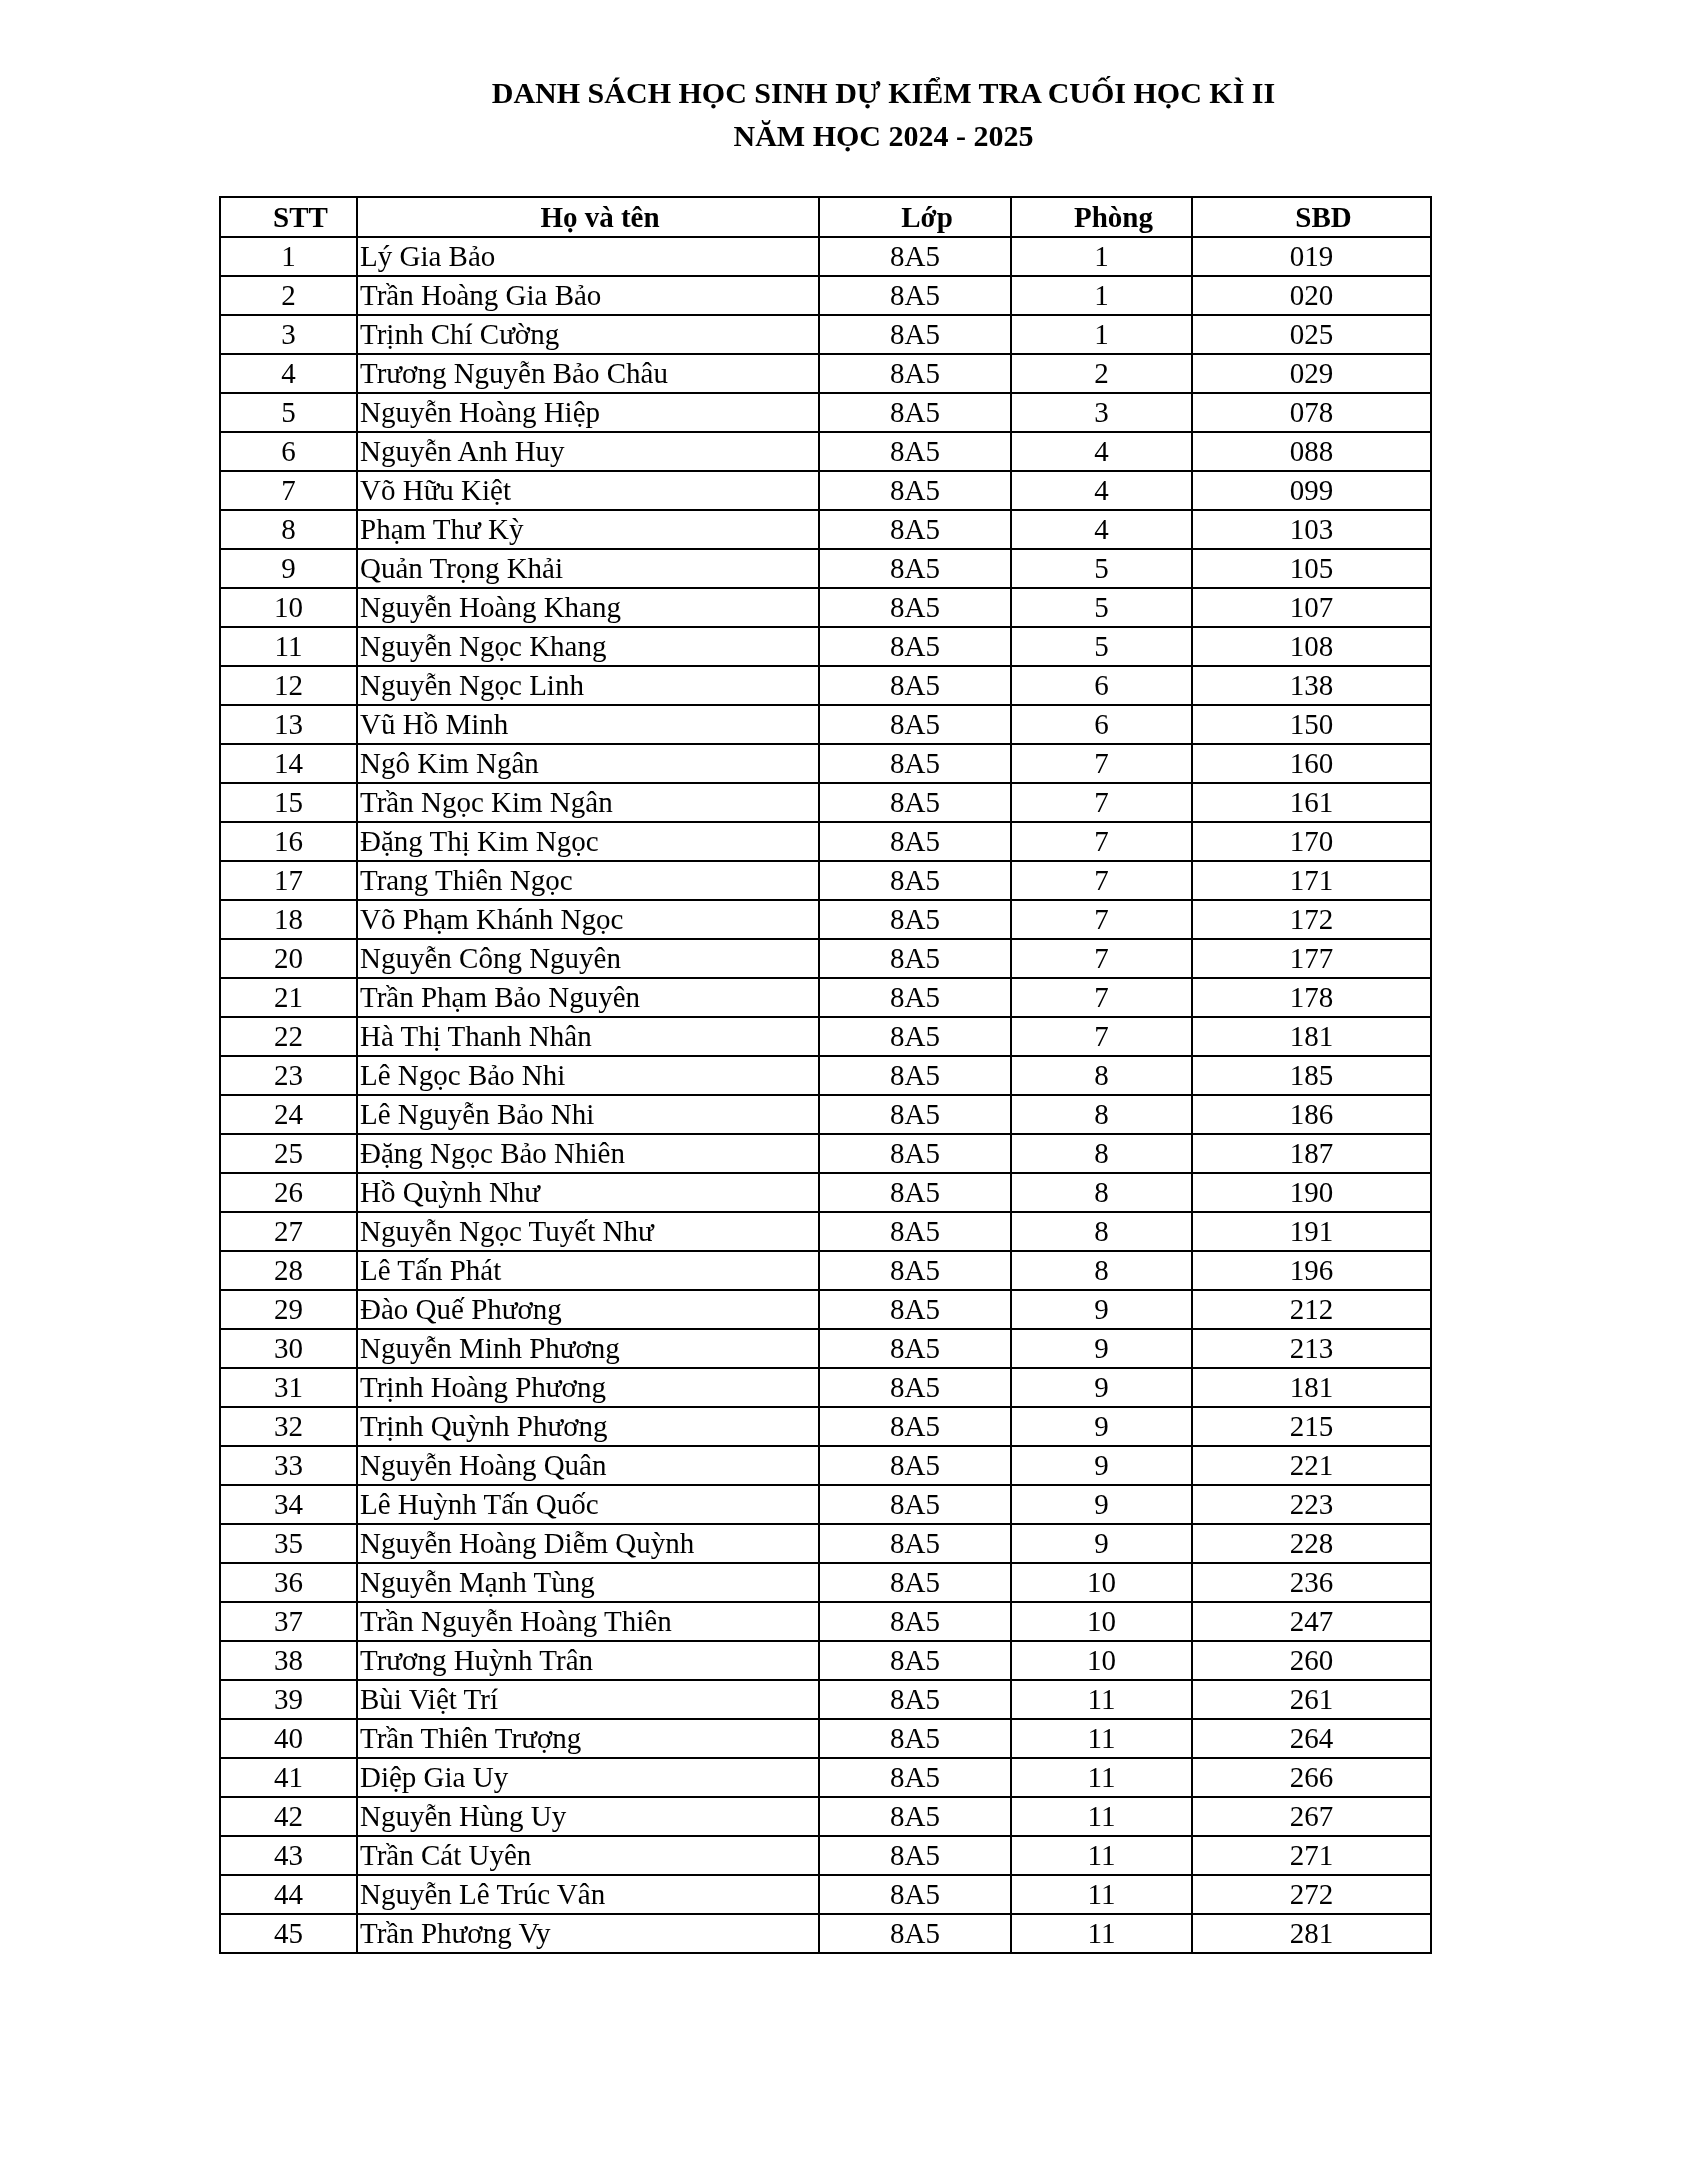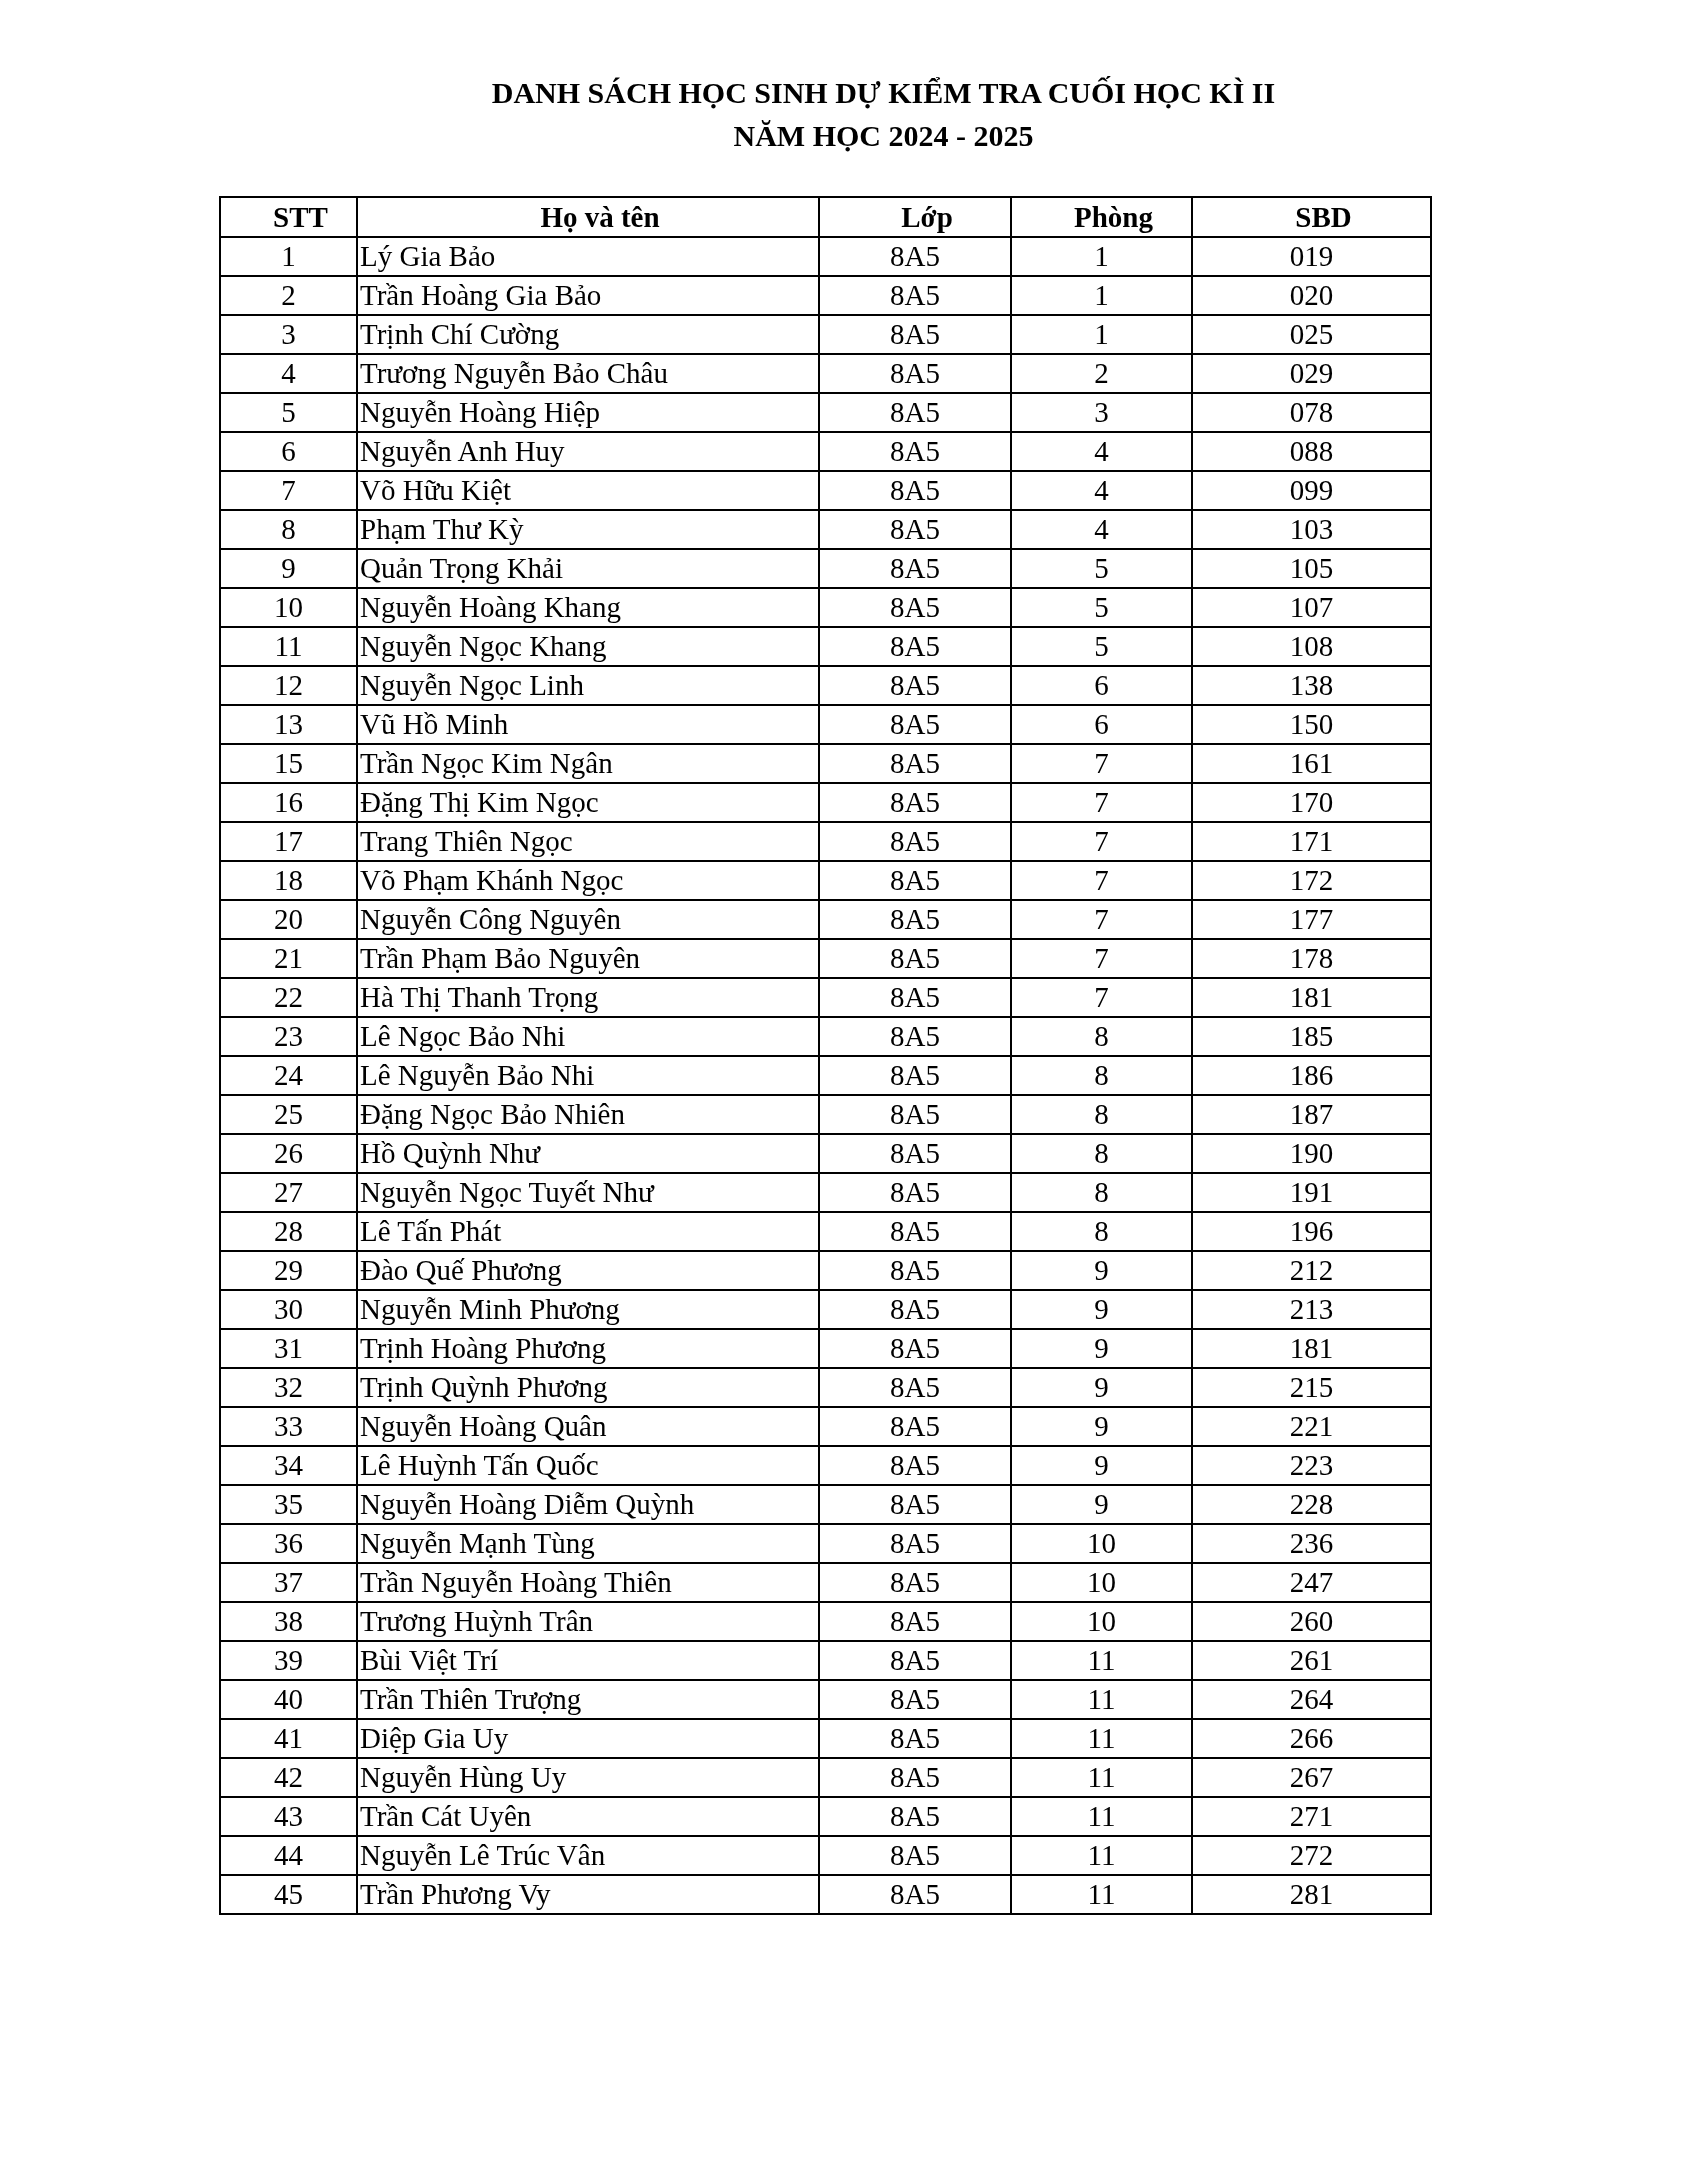--- a/index.html
+++ b/index.html
@@ -141,20 +141,27 @@
         <td>138</td>
       </tr>
       <tr>
         <td>13</td>
         <td class="name">Vũ Hồ Minh</td>
         <td>8A5</td>
         <td>6</td>
         <td>150</td>
       </tr>
       <tr>
+        <td>14</td>
+        <td class="name">Ngô Kim Ngân</td>
+        <td>8A5</td>
+        <td>7</td>
+        <td>160</td>
+      </tr>
+      <tr>
         <td>15</td>
         <td class="name">Trần Ngọc Kim Ngân</td>
         <td>8A5</td>
         <td>7</td>
         <td>161</td>
       </tr>
       <tr>
         <td>16</td>
         <td class="name">Đặng Thị Kim Ngọc</td>
         <td>8A5</td>
@@ -184,21 +191,21 @@
       </tr>
       <tr>
         <td>21</td>
         <td class="name">Trần Phạm Bảo Nguyên</td>
         <td>8A5</td>
         <td>7</td>
         <td>178</td>
       </tr>
       <tr>
         <td>22</td>
-        <td class="name">Hà Thị Thanh Trọng</td>
+        <td class="name">Hà Thị Thanh Nhân</td>
         <td>8A5</td>
         <td>7</td>
         <td>181</td>
       </tr>
       <tr>
         <td>23</td>
         <td class="name">Lê Ngọc Bảo Nhi</td>
         <td>8A5</td>
         <td>8</td>
         <td>185</td>

